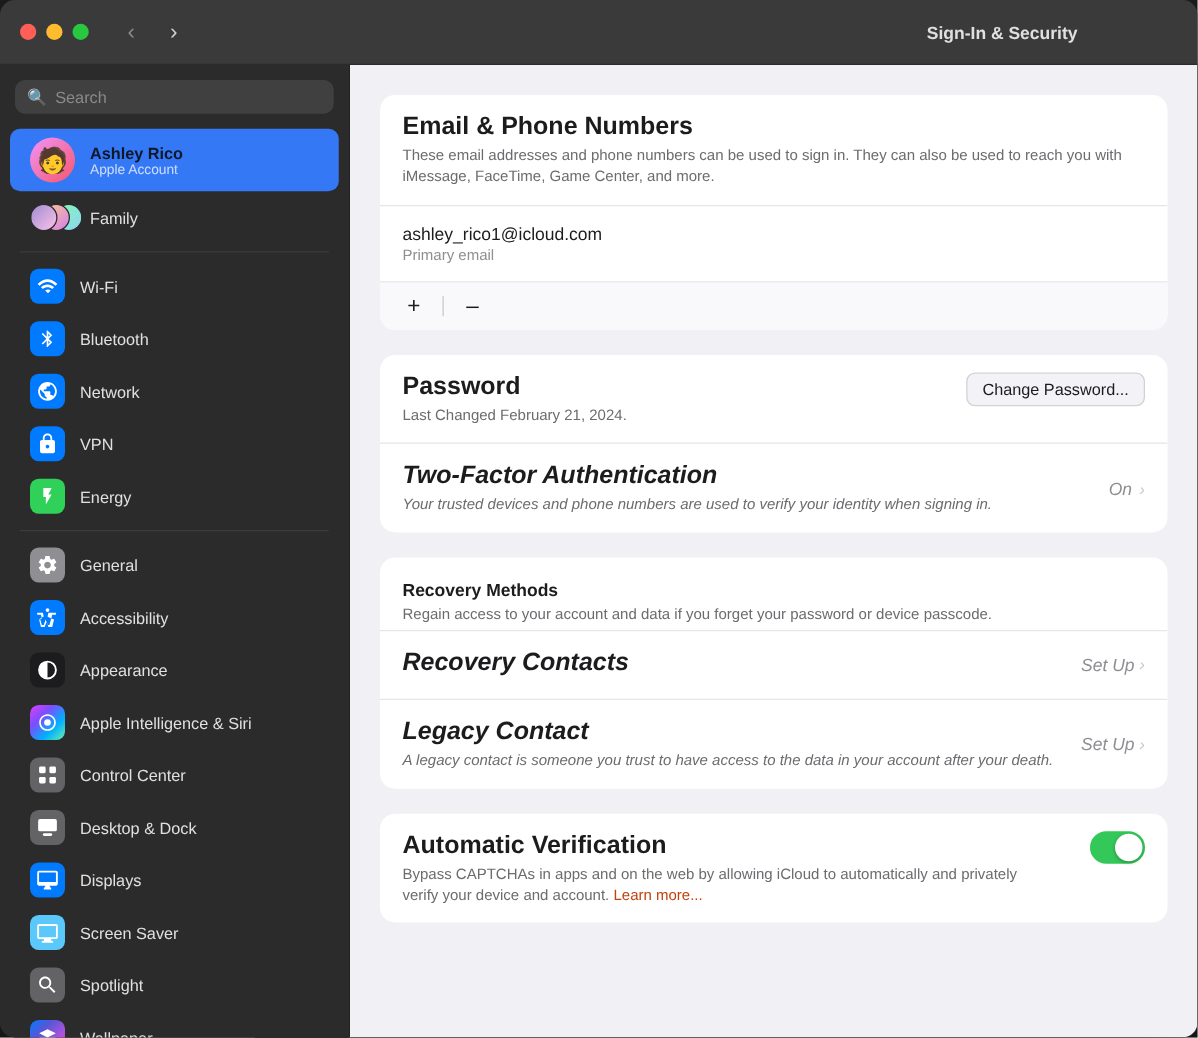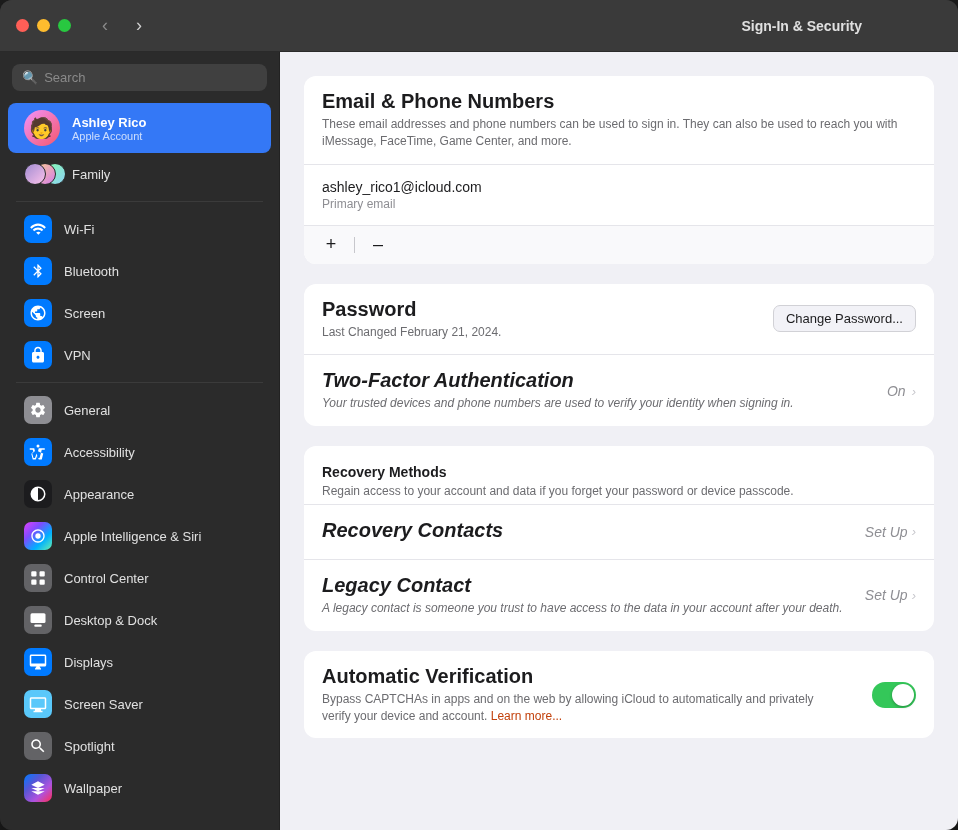--- a/index.html
+++ b/index.html
@@ -116,21 +116,21 @@
       padding: 7px 16px;
       gap: 12px;
       cursor: pointer;
       border-radius: 8px;
       margin: 0 8px;
     }
     .sidebar-item.active {
       background: #3478f6;
     }
     .sidebar-item.active .item-label {
-      color: #ffffff;
+      color: #0f172a;
     }
     .sidebar-item.active .item-sublabel {
       color: rgba(255,255,255,0.75);
     }
     .item-icon {
       width: 28px;
       height: 28px;
       border-radius: 7px;
       display: flex;
       align-items: center;
@@ -251,21 +251,21 @@
       justify-content: center;
       border-radius: 4px;
     }
     .separator-line {
       width: 1px;
       height: 16px;
       background: #c7c7cc;
     }
     .row-with-action {
       display: flex;
-      align-items: center;
+      align-items: flex-start;
       justify-content: space-between;
       gap: 40px;
     }
     .row-left { flex: 1; }
     .change-password-btn {
       background: #f2f2f7;
       border: 1px solid #d1d1d6;
       border-radius: 7px;
       padding: 5px 12px;
       font-size: 13px;
@@ -396,32 +396,40 @@
         </div>
         <span class="item-label">Bluetooth</span>
       </div>
 
       <div class="sidebar-item">
         <div class="item-icon" style="background:#007aff;">
           <svg width="18" height="18" viewBox="0 0 24 24" fill="white">
             <path d="M12 2C6.48 2 2 6.48 2 12s4.48 10 10 10 10-4.48 10-10S17.52 2 12 2zm-1 17.93c-3.95-.49-7-3.85-7-7.93 0-.62.08-1.21.21-1.79L9 15v1c0 1.1.9 2 2 2v1.93zm6.9-2.54c-.26-.81-1-1.39-1.9-1.39h-1v-3c0-.55-.45-1-1-1H8v-2h2c.55 0 1-.45 1-1V7h2c1.1 0 2-.9 2-2v-.41c2.93 1.19 5 4.06 5 7.41 0 2.08-.8 3.97-2.1 5.39z"></path>
           </svg>
         </div>
-        <span class="item-label">Screen</span>
+        <span class="item-label">Network</span>
       </div>
 
       <div class="sidebar-item">
         <div class="item-icon" style="background:#007aff;">
           <svg width="18" height="18" viewBox="0 0 24 24" fill="white">
             <path d="M18 8h-1V6c0-2.76-2.24-5-5-5S7 3.24 7 6v2H6c-1.1 0-2 .9-2 2v10c0 1.1.9 2 2 2h12c1.1 0 2-.9 2-2V10c0-1.1-.9-2-2-2zm-6 9c-1.1 0-2-.9-2-2s.9-2 2-2 2 .9 2 2-.9 2-2 2zm3.1-9H8.9V6c0-1.71 1.39-3.1 3.1-3.1 1.71 0 3.1 1.39 3.1 3.1v2z"></path>
           </svg>
         </div>
         <span class="item-label">VPN</span>
       </div>
 
+      <div class="sidebar-item">
+        <div class="item-icon" style="background:#30d158;">
+          <svg width="16" height="18" viewBox="0 0 24 24" fill="white">
+            <path d="M7 2v11h3v9l7-12h-4l4-8z"></path>
+          </svg>
+        </div>
+        <span class="item-label">Energy</span>
+      </div>
 
       <div class="sidebar-divider"></div>
 
       <div class="sidebar-item">
         <div class="item-icon" style="background:#8e8e93;">
           <svg width="18" height="18" viewBox="0 0 24 24" fill="white">
             <path d="M19.14 12.94c.04-.3.06-.61.06-.94 0-.32-.02-.64-.07-.94l2.03-1.58a.49.49 0 0 0 .12-.61l-1.92-3.32a.49.49 0 0 0-.59-.22l-2.39.96a7.32 7.32 0 0 0-1.62-.94l-.36-2.54a.484.484 0 0 0-.48-.41h-3.84c-.24 0-.43.17-.47.41l-.36 2.54a7.32 7.32 0 0 0-1.62.94l-2.39-.96a.47.47 0 0 0-.59.22L2.74 8.87a.47.47 0 0 0 .12.61l2.03 1.58c-.05.3-.07.62-.07.94s.02.64.07.94l-2.03 1.58a.47.47 0 0 0-.12.61l1.92 3.32c.12.22.37.29.59.22l2.39-.96c.5.38 1.04.7 1.62.94l.36 2.54c.05.24.24.41.48.41h3.84c.24 0 .44-.17.47-.41l.36-2.54c.58-.24 1.12-.56 1.62-.94l2.39.96c.22.08.47 0 .59-.22l1.92-3.32a.47.47 0 0 0-.12-.61l-2.01-1.58zM12 15.6c-1.98 0-3.6-1.62-3.6-3.6s1.62-3.6 3.6-3.6 3.6 1.62 3.6 3.6-1.62 3.6-3.6 3.6z"></path>
           </svg>
         </div>
         <span class="item-label">General</span>

